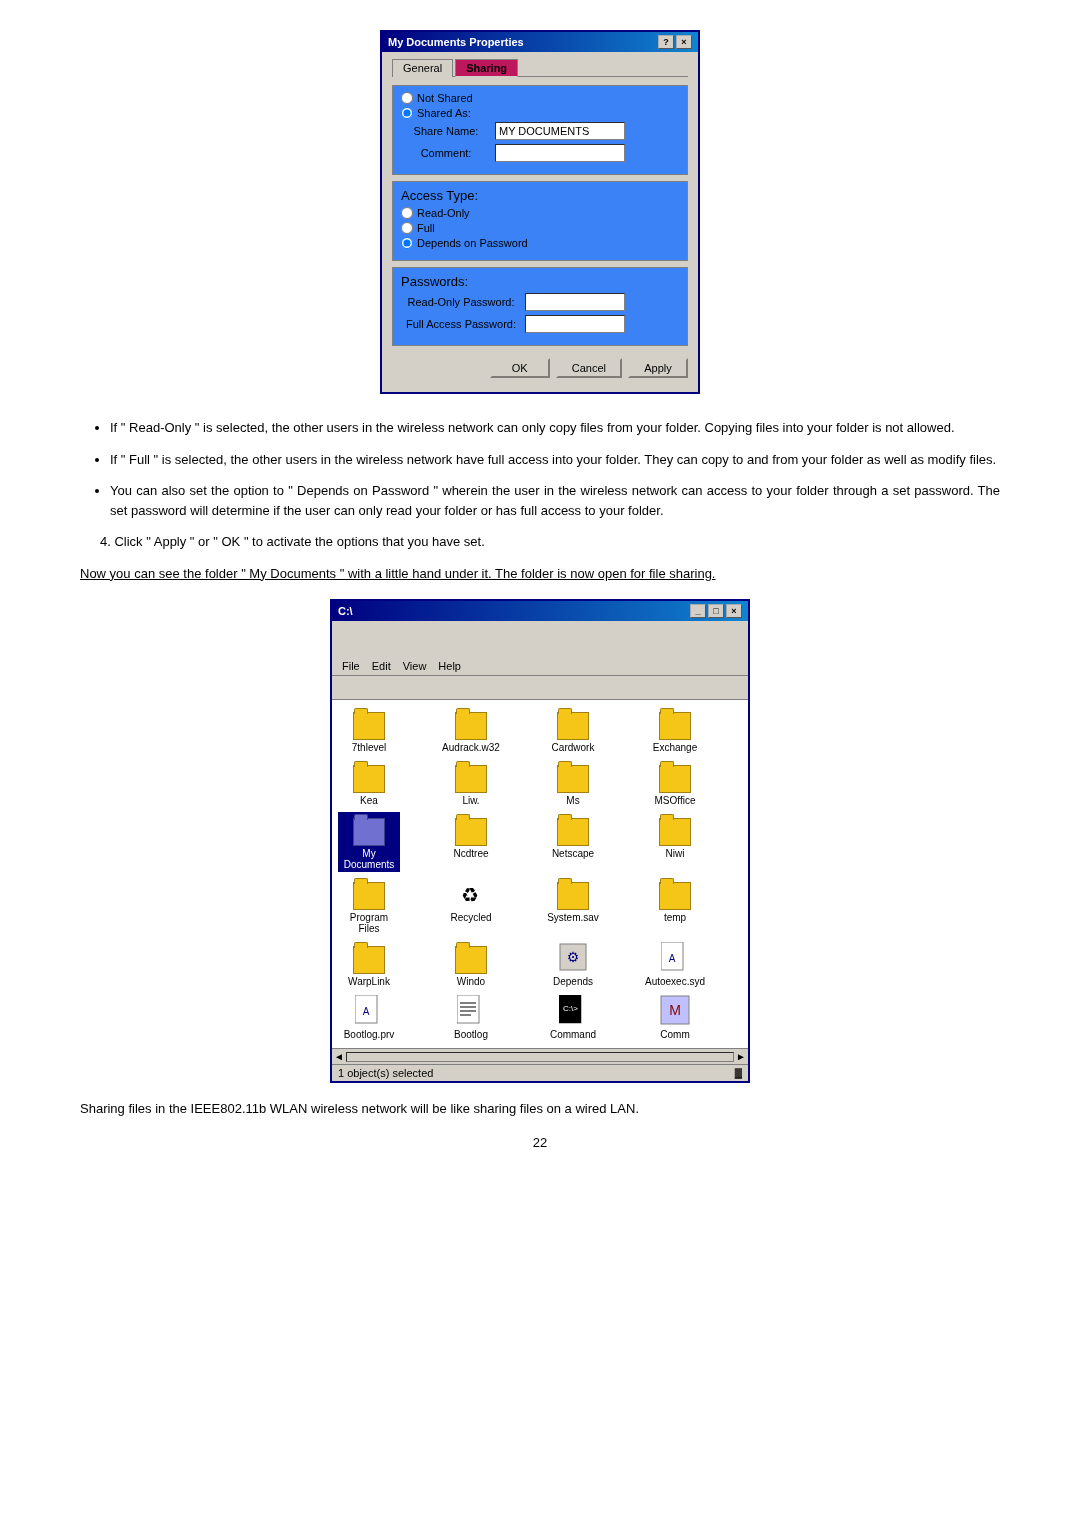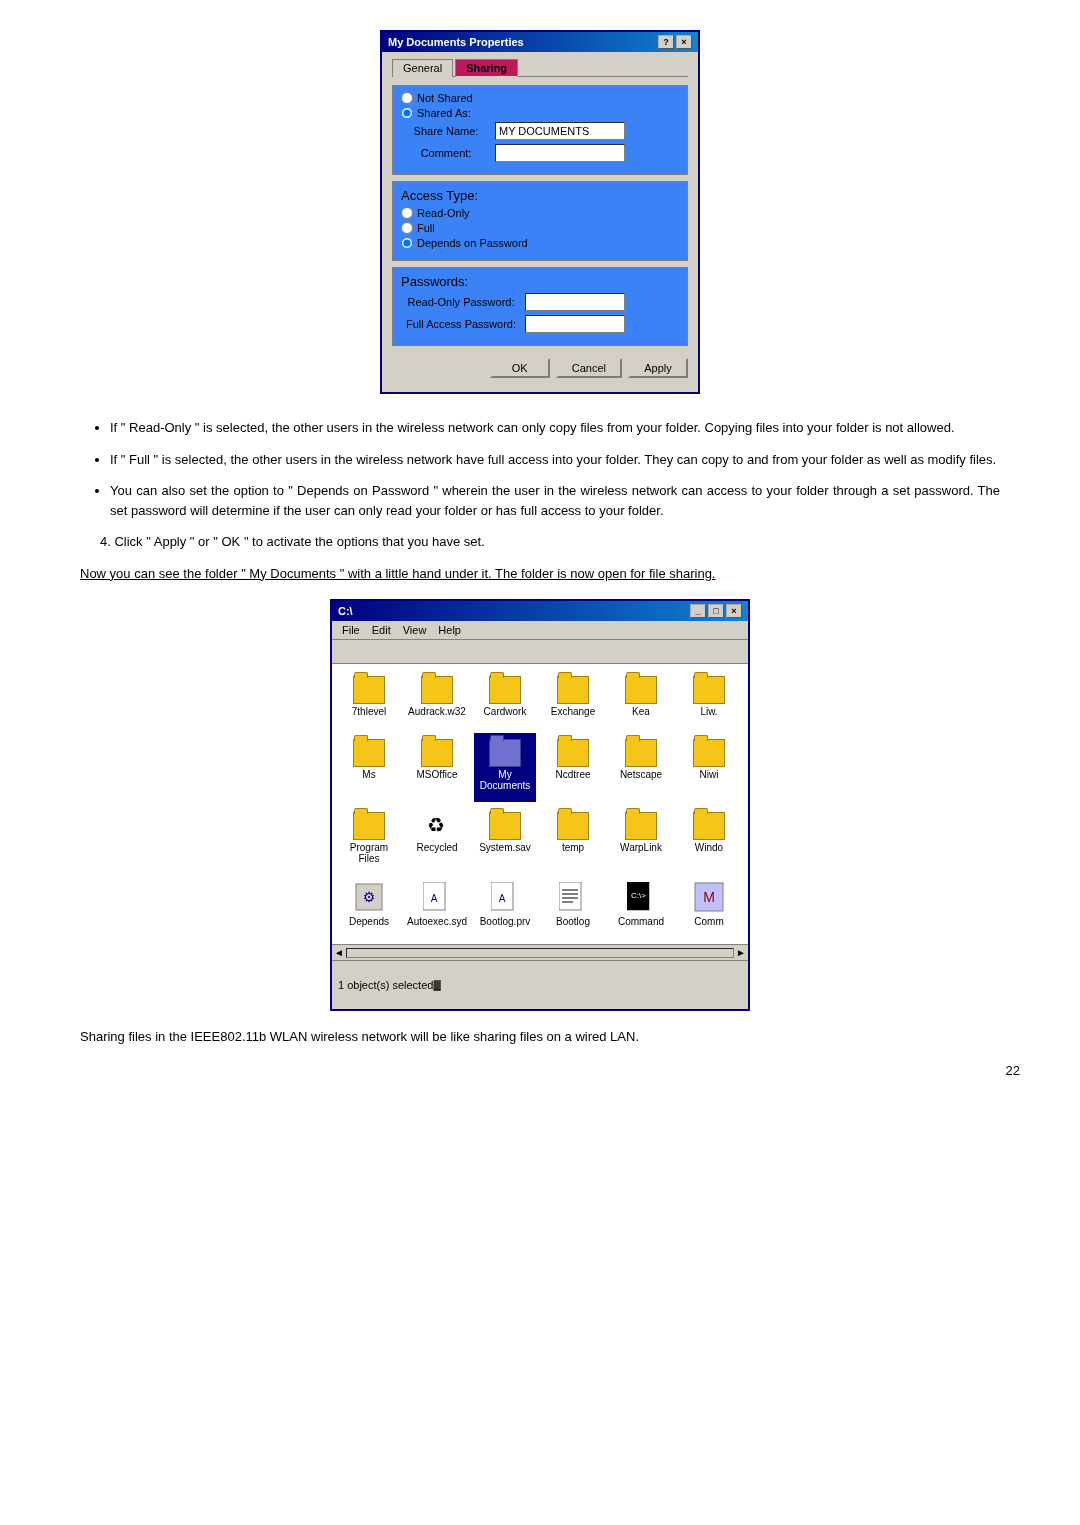--- a/index.html
+++ b/index.html
@@ -193,32 +193,33 @@
       background: #d4d0c8;
       border-bottom: 1px solid #808080;
       display: flex;
       gap: 0;
       padding: 2px 4px;
     }
     .menu-item {
       padding: 1px 6px;
       font-size: 11px;
       cursor: pointer;
+      margin-top: 36px;
     }
     .explorer-toolbar {
       background: #d4d0c8;
       border-bottom: 1px solid #808080;
       padding: 2px 4px;
       height: 24px;
     }
     .explorer-content {
       background: #fff;
       padding: 6px;
       display: grid;
-      grid-template-columns: repeat(6, 1fr);
+      grid-template-columns: repeat(4, 1fr);
       gap: 4px;
       min-height: 280px;
     }
     .file-item {
       display: flex;
       flex-direction: column;
       align-items: center;
       font-size: 10px;
       cursor: pointer;
       padding: 2px;
@@ -265,27 +266,27 @@
       height: 30px;
       font-size: 20px;
       display: flex;
       align-items: center;
       justify-content: center;
       margin-top: 2px;
     }
     .explorer-statusbar {
       background: #d4d0c8;
       border-top: 1px solid #808080;
-      padding: 18px 6px;
-      font-size: 11px;
-      display: flex;
-      justify-content: flex-start;
+      padding: 2px 6px;
+      font-size: 11px;
+      display: flex;
+      justify-content: space-between;
     }
     .page-number {
-      text-align: right;
+      text-align: center;
       margin: 10px 0 16px;
       font-size: 13px;
     }
     .bottom-para {
       margin: 0 20px 16px 20px;
       line-height: 1.5;
     }
   </style>
 </head>
 <body>

